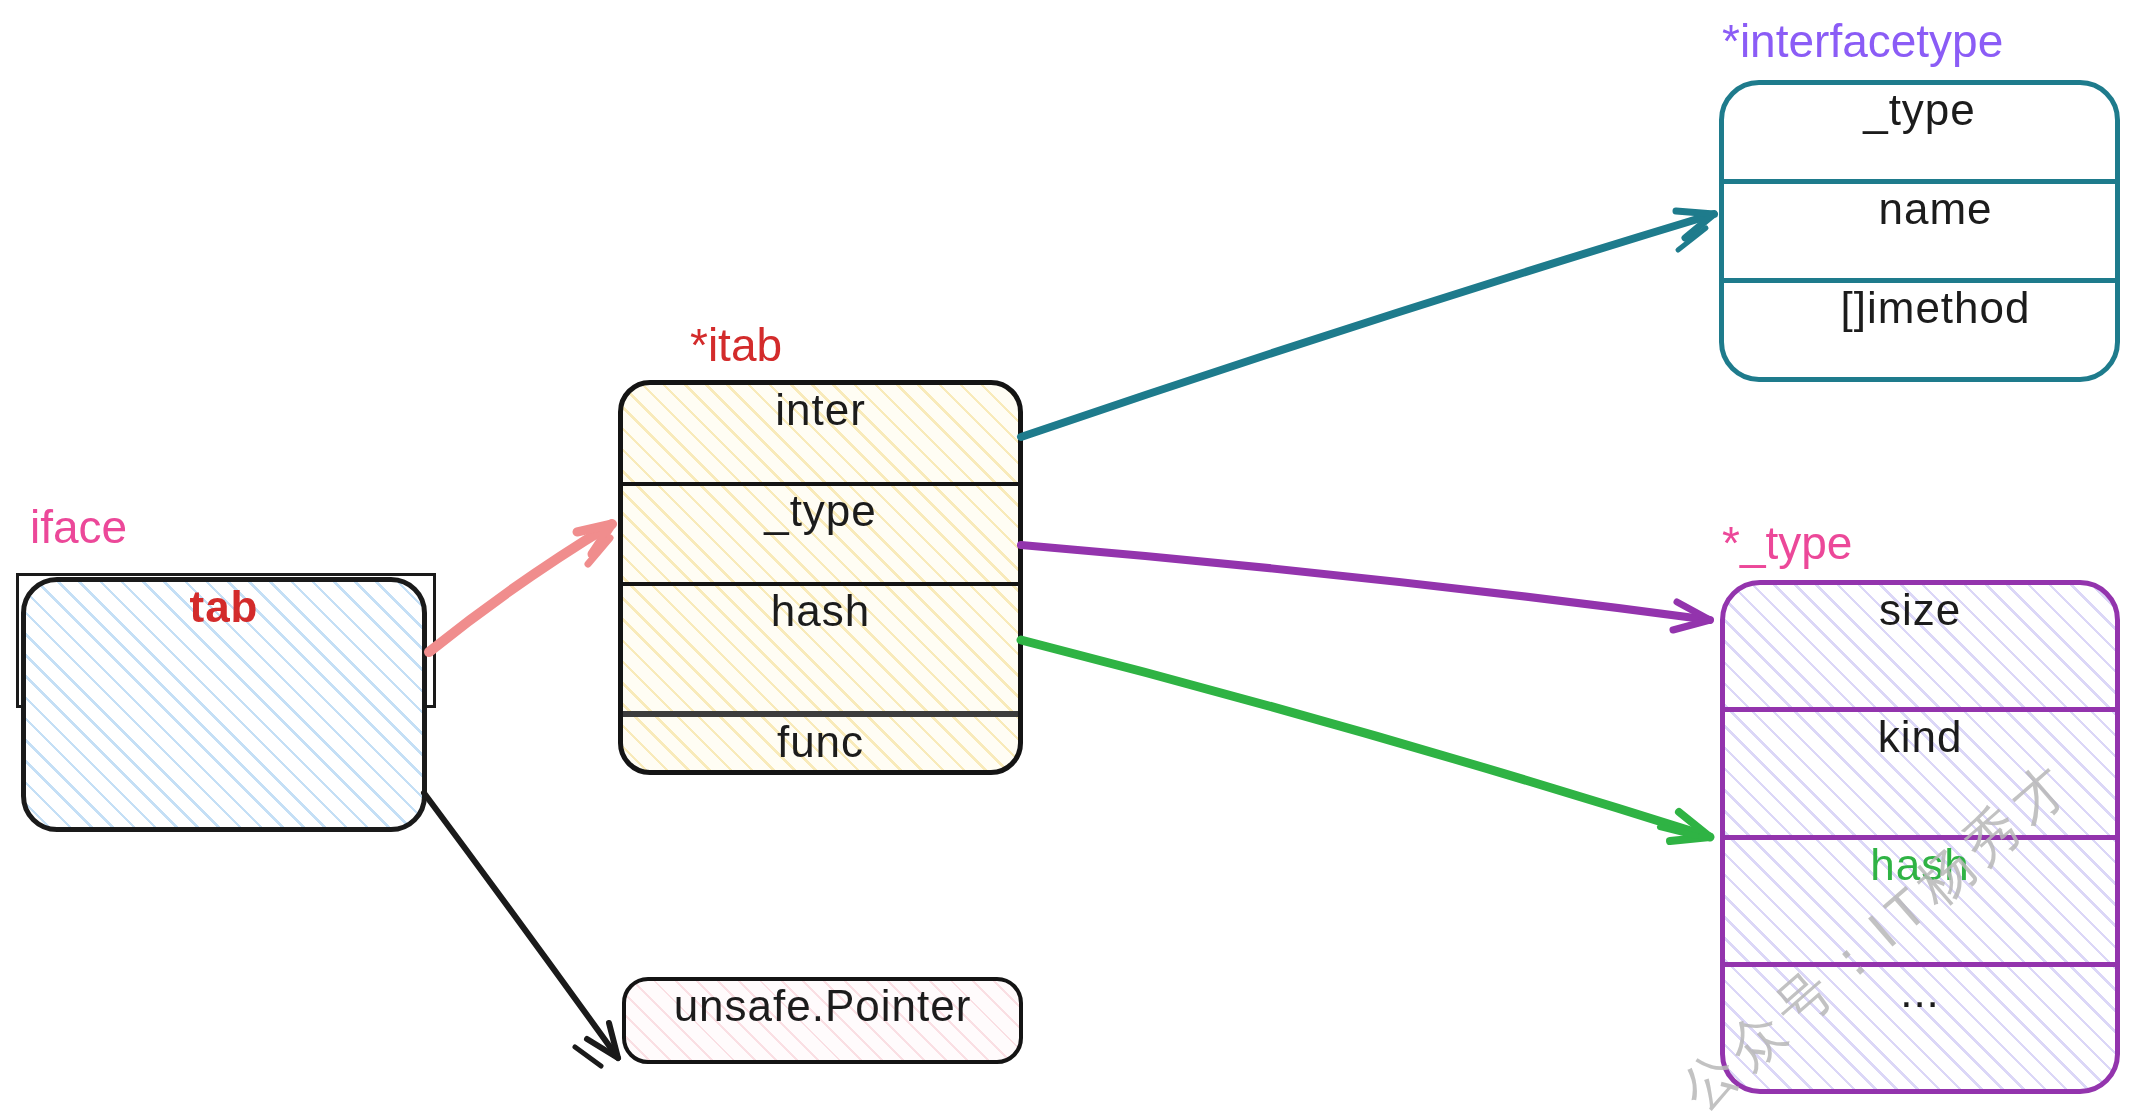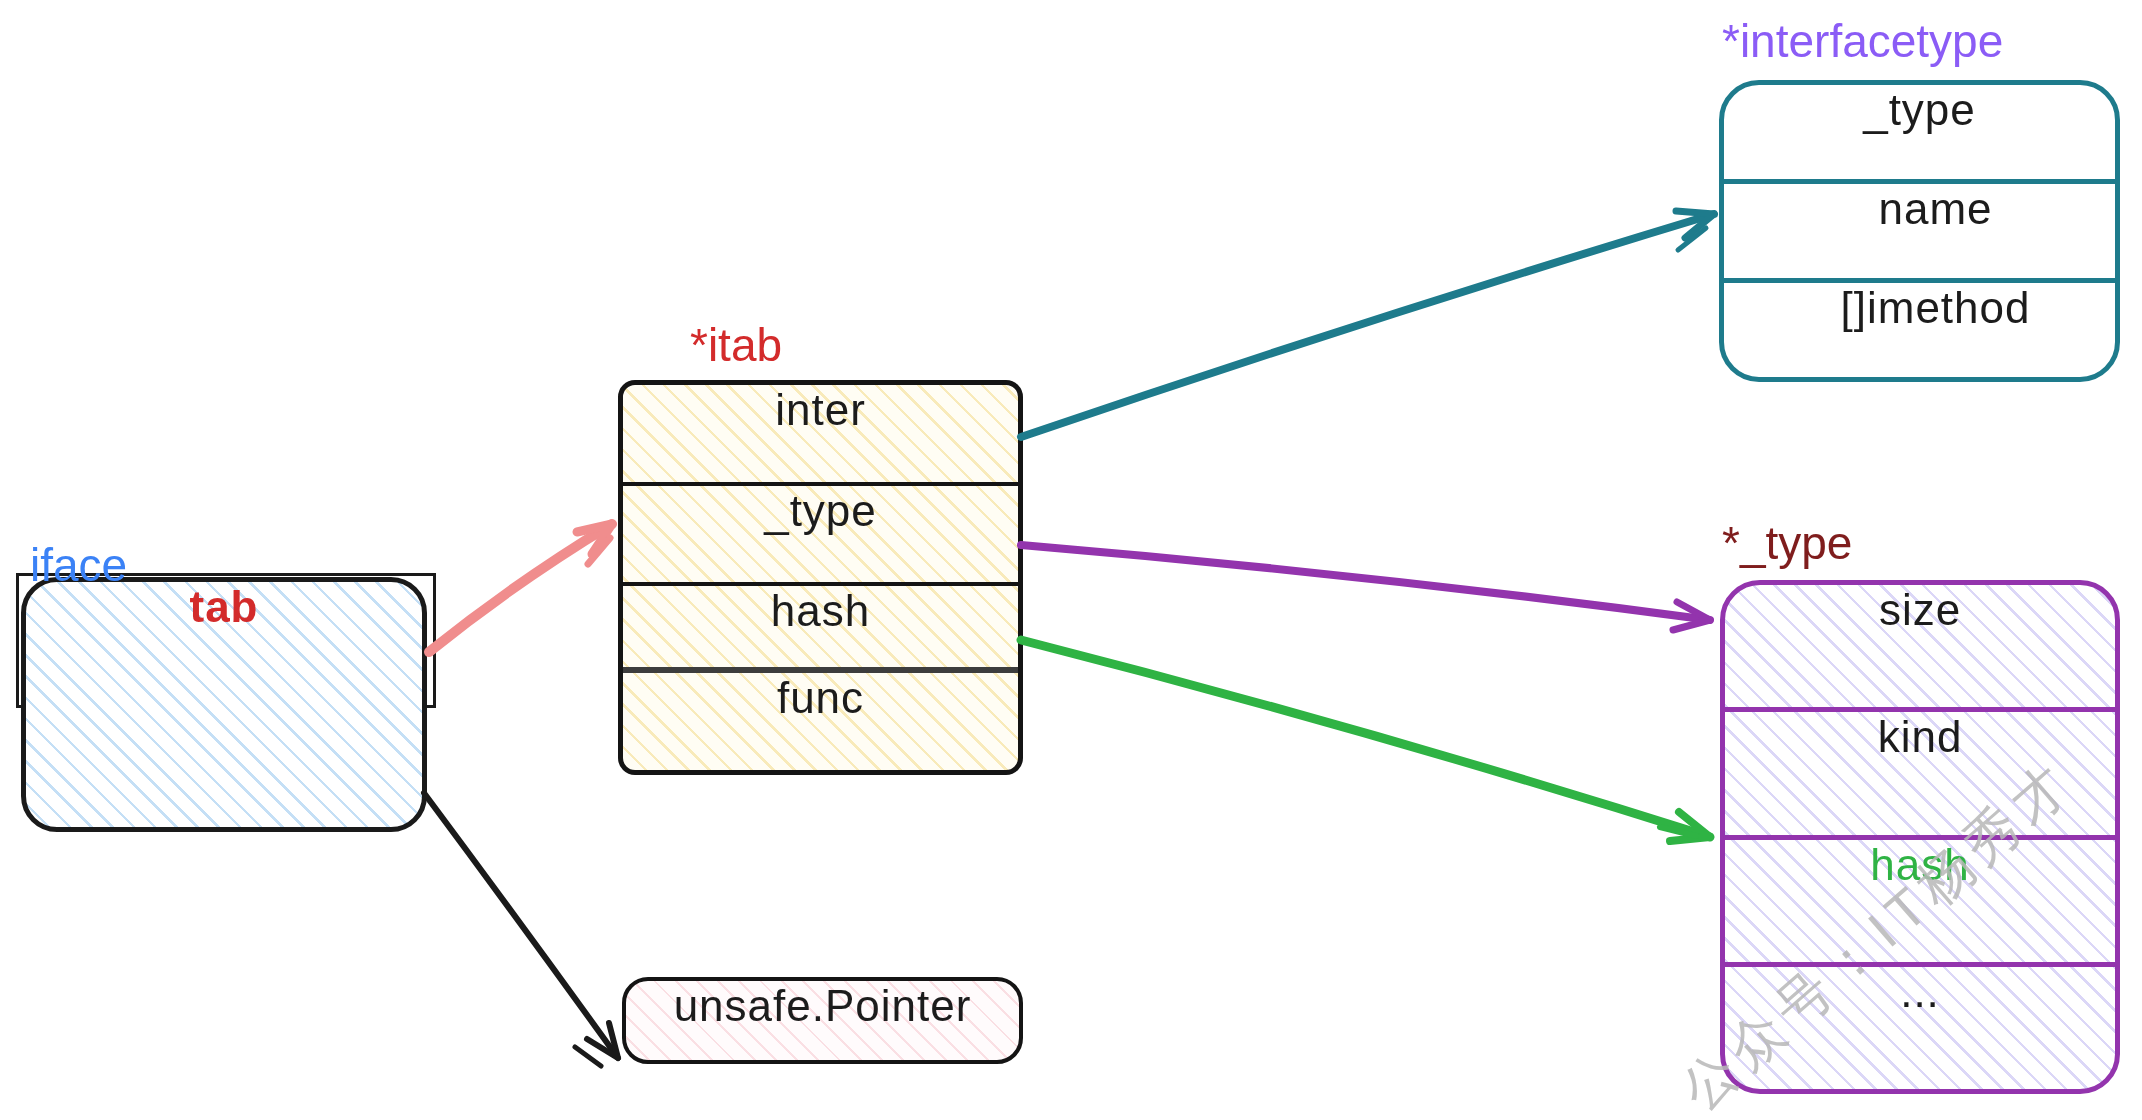--- a/index.html
+++ b/index.html
@@ -28,24 +28,25 @@
   .iface-outline{
     position:absolute;left:16px;top:573px;width:414px;height:129px;
     border:3px solid #1a1a1a;z-index:1;background:transparent;
   }
   .iface-box .row + .row{border-top:4px solid #141414;}
   .iface-box .r1{flex:0 0 120px;font-weight:bold;}
 
   
   .itab-box{
     left:618px;top:380px;width:405px;height:395px;
-    border:5px solid #141414;border-radius:17px;
+    border:5px solid #141414;border-radius:32px;
     background:
       repeating-linear-gradient(45deg, rgba(242,216,128,0.5) 0 2.5px, rgba(255,255,255,0) 2.5px 15px),
       #fffdf4;
+    gap: 44px;
   }
   .itab-box .row + .row{border-top:4px solid #141414;}
   .itab-box .r4{border-top:6px solid #3d3d3d !important;}
 
   
   .itf-box{
     left:1719px;top:80px;width:401px;height:302px;
     border:5px solid #1e7b8c;border-radius:40px;
     background:#ffffff;
   }
@@ -65,41 +66,41 @@
   .unsafe-box{
     left:622px;top:977px;width:401px;height:87px;
     border:4px solid #141414;border-radius:26px;
     background:
       repeating-linear-gradient(45deg, rgba(242,178,188,0.38) 0 2px, rgba(255,255,255,0) 2px 15px),
       #fffbfc;
   }
 
   .c-red{color:#d32b2b;}
   .c-teal{color:#8b5cf6;}
-  .c-purple{color:#7f1d1d;text-align:center;}
+  .c-purple{color:#ec4899;text-align:center;}
   .c-green{color:#2fb344;}
 
   
   #arrows{position:absolute;left:0;top:0;z-index:6;pointer-events:none;}
   #arrows path{fill:none;stroke-linecap:round;stroke-linejoin:round;}
 
   
   .watermark{
     position:absolute;left:1878px;top:936px;z-index:5;
     transform:translate(-50%,-50%) rotate(-41deg);
     font-size:54px;letter-spacing:8px;color:#b8b8b8;opacity:0.85;
     white-space:nowrap;
   }
 </style>
 </head>
 <body>
 
 <div id="canvas">
 
-  <div class="nlabel" style="left:30px;top:538px;color:#3b82f6;">iface</div>
+  <div class="nlabel" style="left:30px;top:500px;color:#ec4899;">iface</div>
   <div class="nlabel c-red" style="left:690px;top:318px;">*itab</div>
   <div class="nlabel c-teal" style="left:1722px;top:14px;">*interfacetype</div>
   <div class="nlabel c-purple" style="left:1722px;top:516px;">*_type</div>
 
   <div class="iface-outline"></div>
 
   <div class="node iface-box">
     <div class="row r1">
       <span class="txt c-red">tab</span>
     </div>

